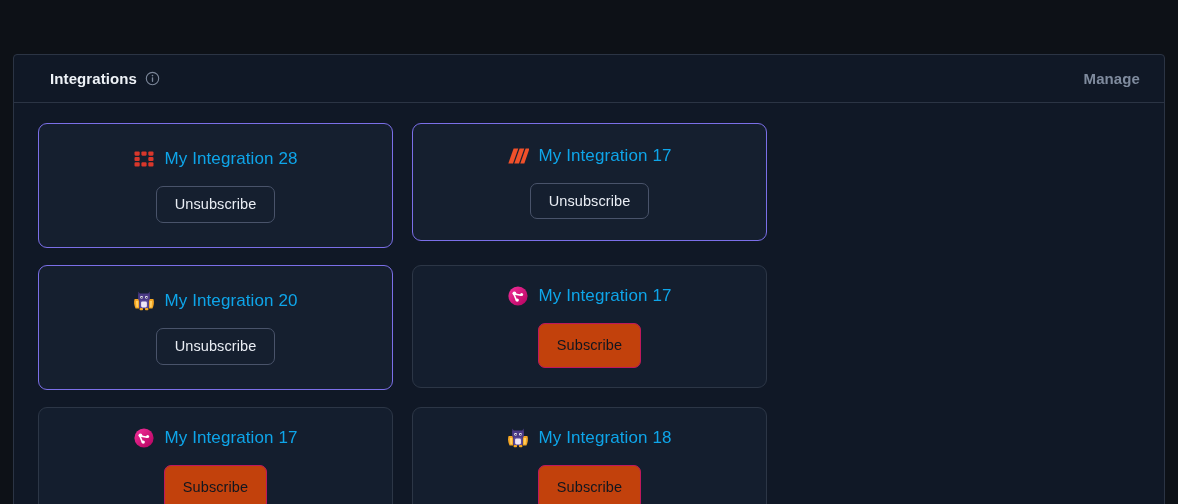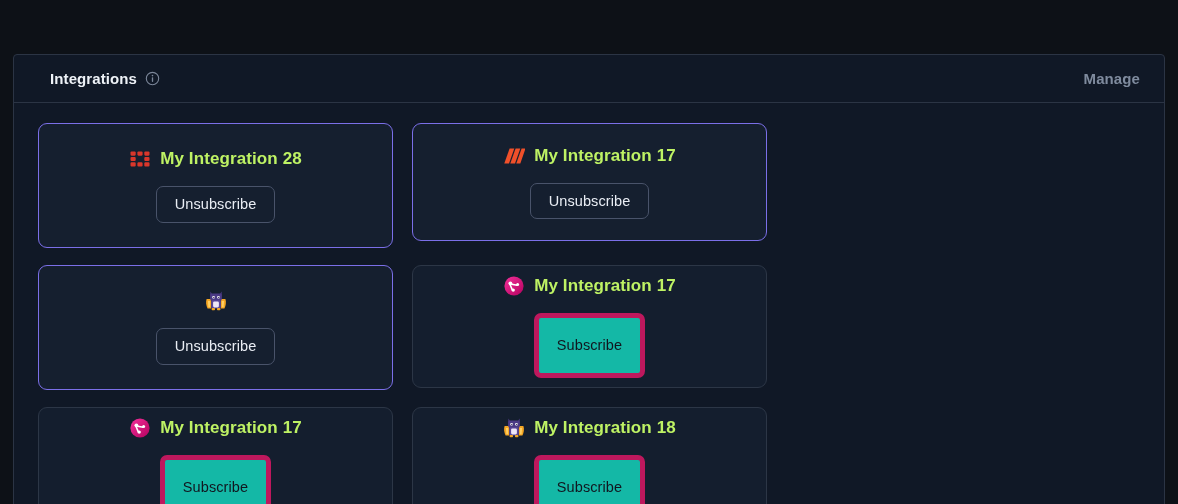--- a/index.html
+++ b/index.html
@@ -104,23 +104,23 @@
   .card.h-short  { height: 118px; }
   .card.h-mid    { height: 123px; }
 
   .card-title-row {
     display: flex;
     align-items: center;
     gap: 9px;
   }
 
   .card-title {
-    color: #bef264;
+    color: #0ea5e9;
     font-size: 17px;
-    font-weight: bold;
+    font-weight: normal;
     letter-spacing: .1px;
     white-space: nowrap;
   }
 
   
   .app-icon {
     width: 22px;
     height: 22px;
     flex: 0 0 22px;
     display: block;
@@ -142,24 +142,24 @@
   }
 
   .btn-unsubscribe {
     background: transparent;
     color: #e9edf4;
     border: 1px solid #49536a;
     padding: 10px 18px;
   }
 
   .btn-subscribe {
-    background: #14b8a6;
+    background: #c2410c;
     color: #11161f;
-    border: 5px solid #be185d;
-    padding: 20px 18px;
+    border: 1px solid #be185d;
+    padding: 14px 18px;
   }
 </style>
 </head>
 <body>
 
 <svg width="0" height="0" style="position:absolute" aria-hidden="true">
   <defs>
     <symbol id="ic-red-grid" viewBox="0 0 22 22">
       <g fill="#d9372b">
         <rect x="1.5" y="3.5" width="5.2" height="4.2" rx="1.1"></rect>
@@ -281,20 +281,21 @@
           </div>
           <div class="btn btn-unsubscribe">Unsubscribe</div>
         </div>
         <div class="card subscribed h-tall">
           <div class="card-title-row">
             <span class="app-icon">
               <svg viewBox="0 0 22 22">
                 <use href="#ic-mascot"></use>
               </svg>
             </span>
+            <span class="card-title">My Integration 20</span>
           </div>
           <div class="btn btn-unsubscribe">Unsubscribe</div>
         </div>
         <div class="card h-mid">
           <div class="card-title-row">
             <span class="app-icon">
               <svg viewBox="0 0 22 22">
                 <use href="#ic-pink-node"></use>
               </svg>
             </span>

